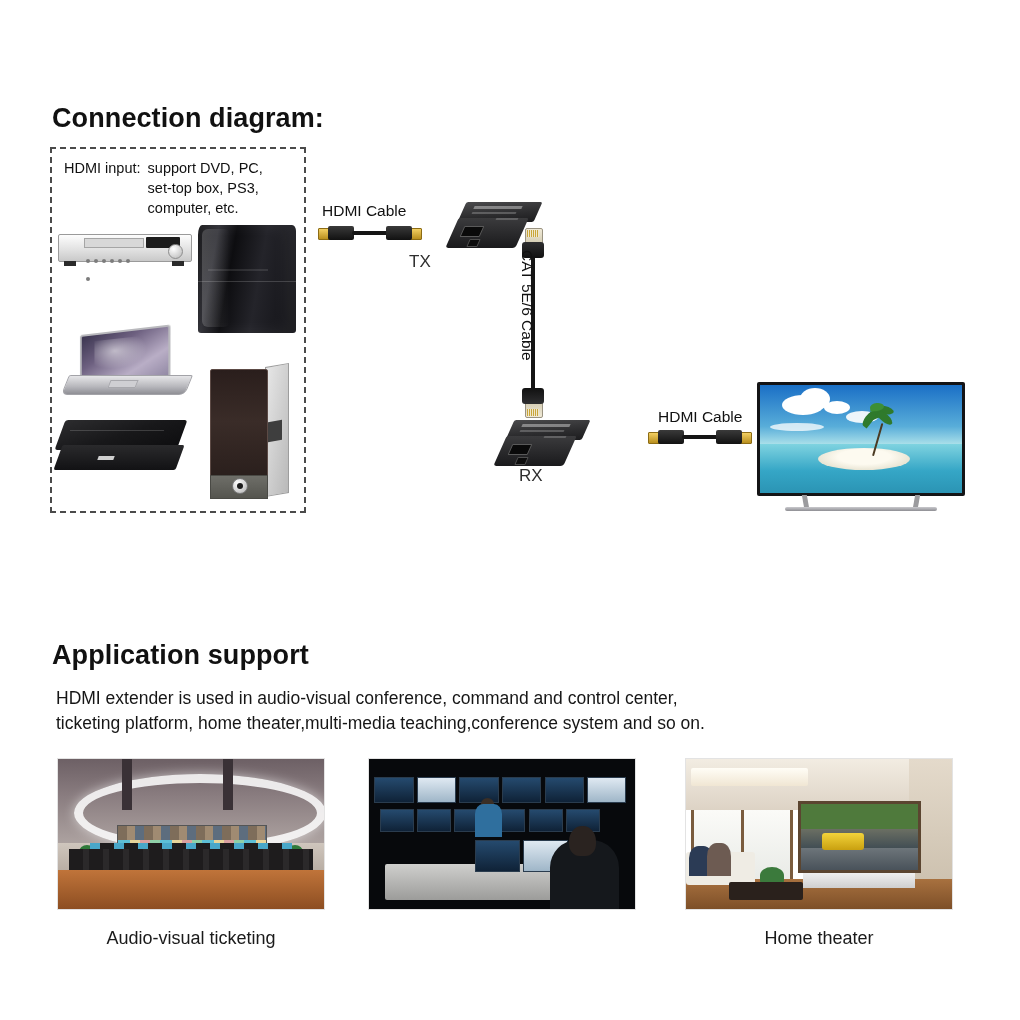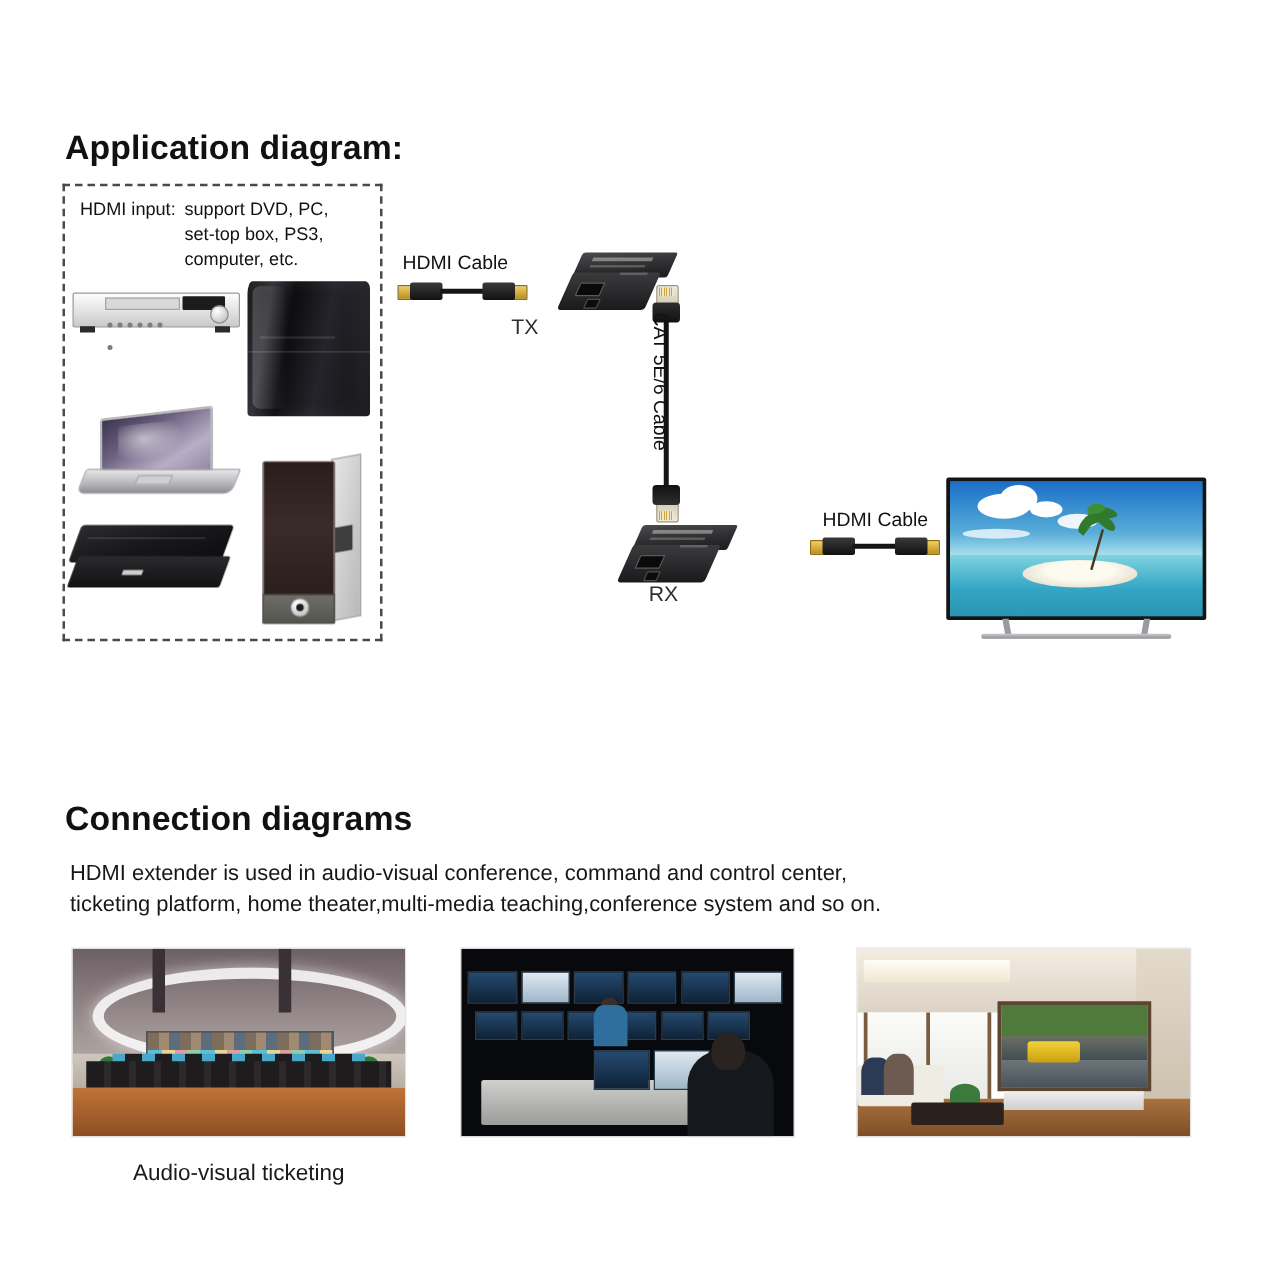--- a/index.html
+++ b/index.html
@@ -274,21 +274,21 @@
   }
   #caption-1{left:57px;top:928px;width:268px;}
   #caption-2{left:368px;top:928px;width:268px;}
   #caption-3{left:685px;top:928px;width:268px;}
 </style>
 </head>
 <body>
 
 <div class="page">
 
-  <h1 class="h-title" id="connection-title">Application diagram:</h1>
+  <h1 class="h-title" id="connection-title">Connection diagram:</h1>
 
   <div id="connection-diagram">
 
     <div id="source-box"></div>
 
     <div id="hdmi-input-note">
       <span class="lbl">HDMI input:</span><span class="val">support DVD, PC,
 set-top box, PS3,
 computer, etc.</span>
     </div>
@@ -415,21 +415,21 @@
           <div class="frond f5"></div>
         </div>
       </div>
       <div class="tv-neck"></div>
       <div class="tv-neck2"></div>
       <div class="tv-foot"></div>
     </div>
 
   </div>
 
-  <h1 class="h-title" id="application-title">Connection diagrams</h1>
+  <h1 class="h-title" id="application-title">Application support</h1>
 
   <p class="body-text" id="application-desc">HDMI extender is used in audio-visual conference, command and control center,
 ticketing platform, home theater,multi-media teaching,conference system and so on.</p>
 
   <div id="app-photos">
 
     <div class="photo" id="photo-1">
       <div class="p1-ceiling"></div>
       <div class="p1-oval"></div>
       <div class="p1-beam" style="left:24%"></div>
@@ -486,14 +486,15 @@
       <div class="p3-sofa"></div>
       <div class="p3-ppl"></div>
       <div class="p3-ppl2"></div>
       <div class="p3-plant"></div>
       <div class="p3-table"></div>
     </div>
 
   </div>
 
   <div class="caption" id="caption-1">Audio-visual ticketing</div>
+  <div class="caption" id="caption-3">Home theater</div>
 
 </div>
 
 </body></html>

